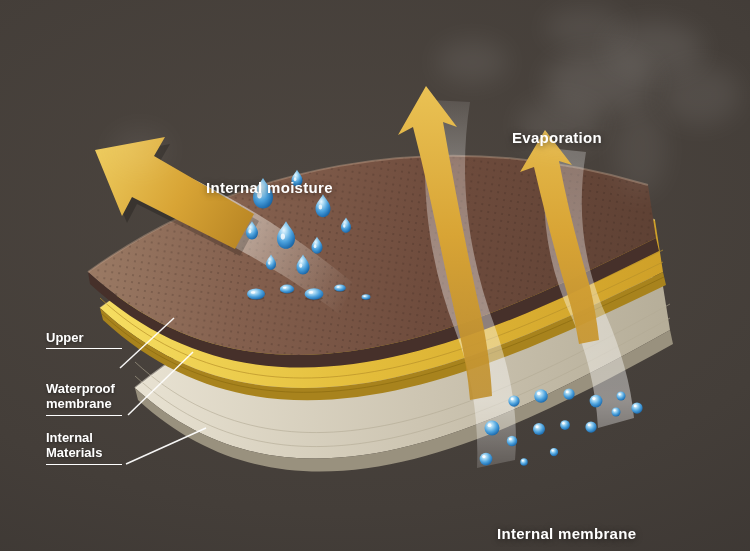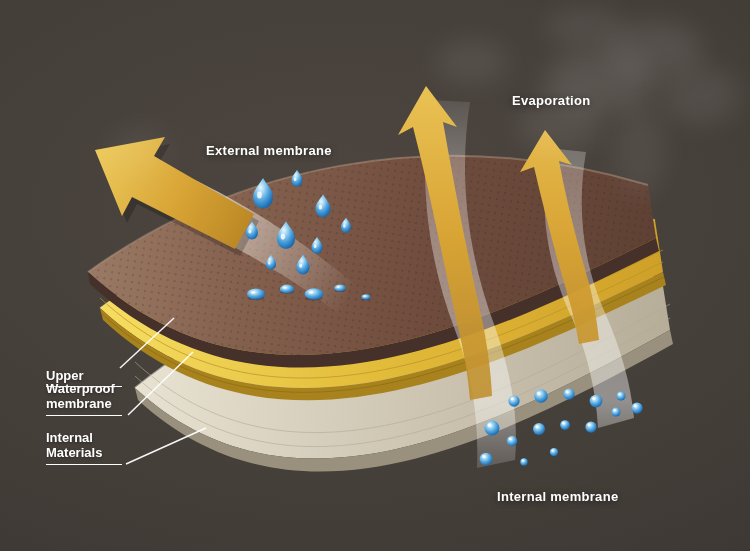--- a/index.html
+++ b/index.html
@@ -8,23 +8,24 @@
     font-family:"Liberation Sans",sans-serif;
     background:#443e39;
   }
   .stage{
     position:relative;width:750px;height:551px;overflow:hidden;
     background:radial-gradient(120% 100% at 45% 38%, #4d4640 0%, #443e39 55%, #383330 100%);
   }
   .stage svg{position:absolute;left:0;top:0;}
   .lbl{position:absolute;color:#fff;}
   .lbl-big{
-    font-size:13px;font-weight:700;letter-spacing:.3px;
+    font-size:15px;font-weight:700;letter-spacing:.3px;
     text-shadow:0 1px 6px rgba(0,0,0,.5);
     white-space:nowrap;
+    margin-top:36px;
   }
   .lbl-small{
     font-size:13px;font-weight:700;line-height:1.18;
     padding-bottom:3px;border-bottom:1.5px solid #fff;
     min-width:76px;white-space:pre-line;
     text-shadow:0 1px 3px rgba(0,0,0,.4);
   }
 </style>
 </head>
 <body>
@@ -187,27 +188,27 @@
     <use href="#beadG" transform="translate(524,462) scale(.5)"></use>
   </g>
 
   <g stroke="#ffffff" stroke-width="1.5" opacity=".95">
     <line x1="120" y1="368" x2="174" y2="318"></line>
     <line x1="128" y1="415" x2="193" y2="352"></line>
     <line x1="126" y1="464" x2="206" y2="428"></line>
   </g>
 </svg>
 
-<div class="lbl lbl-big" style="left:206px;top:143px;">External membrane</div>
+<div class="lbl lbl-big" style="left:206px;top:143px;">Internal moisture</div>
 
 <div class="lbl lbl-big" style="left:512px;top:93px;">Evaporation</div>
 
 <div class="lbl lbl-big" style="left:497px;top:489px;">Internal membrane</div>
 
-<div class="lbl lbl-small" style="left:46px;top:368px;">Upper</div>
+<div class="lbl lbl-small" style="left:46px;top:330px;">Upper</div>
 
 <div class="lbl lbl-small" style="left:46px;top:381px;">Waterproof
 membrane</div>
 
 <div class="lbl lbl-small" style="left:46px;top:430px;">Internal
 Materials</div>
 
 </div>
 
 </body></html>

